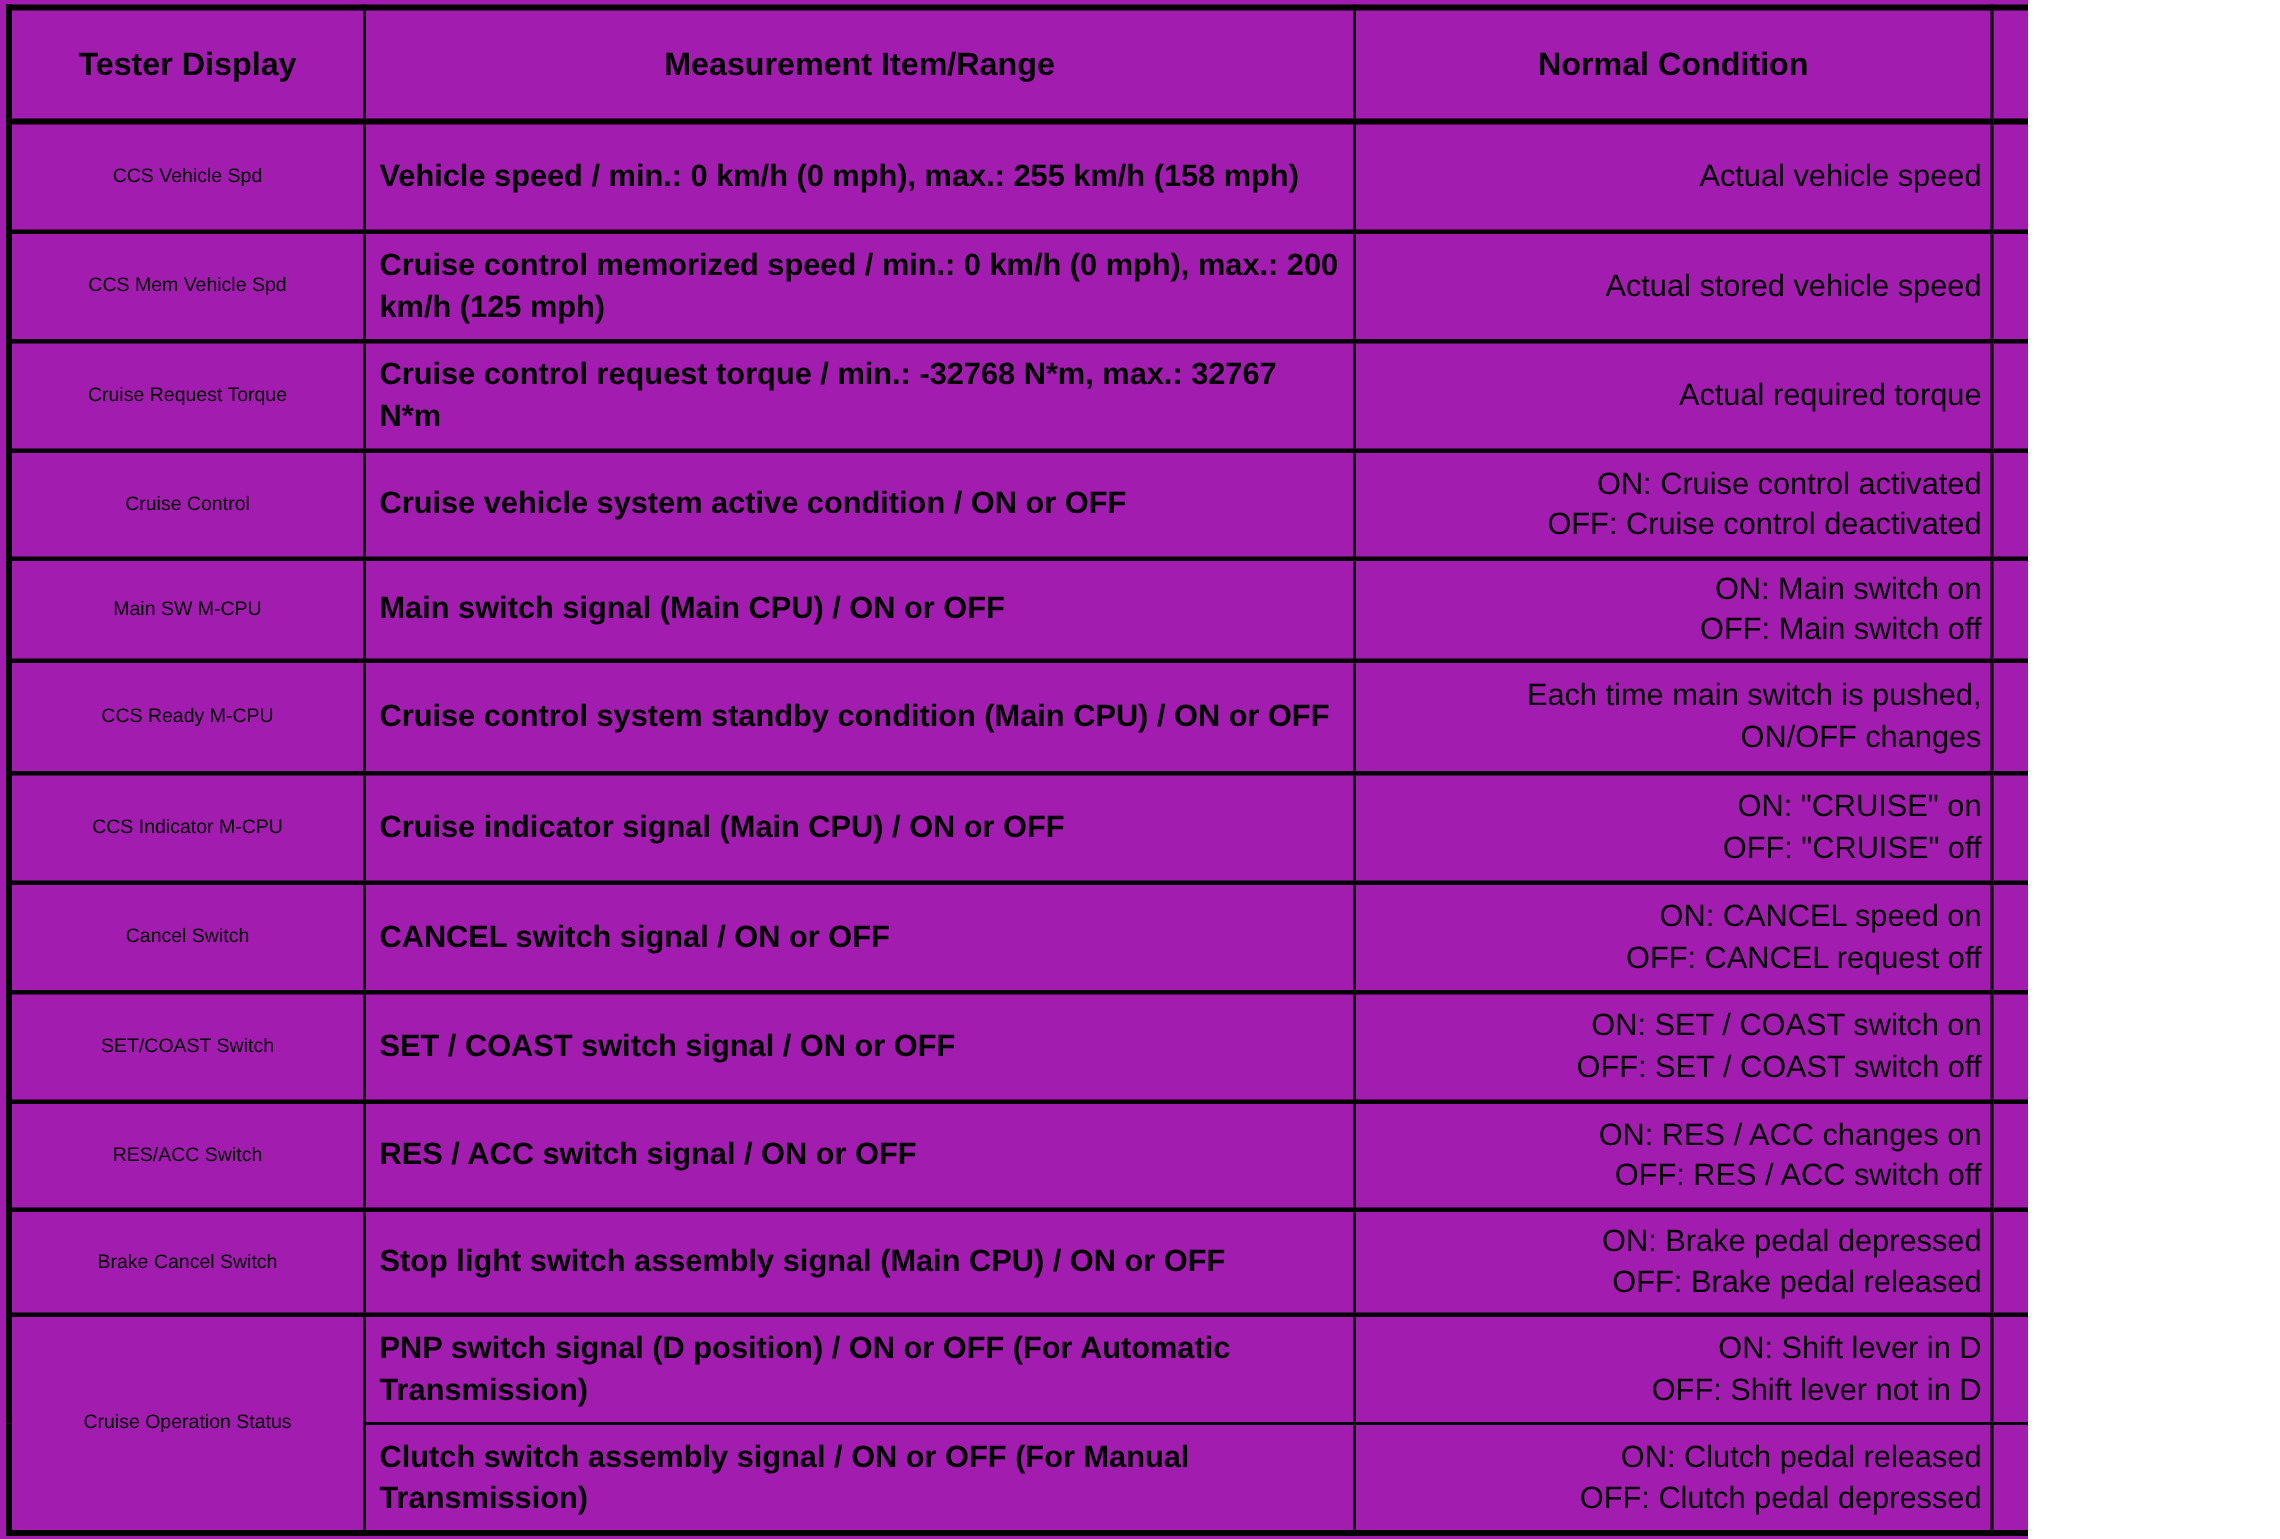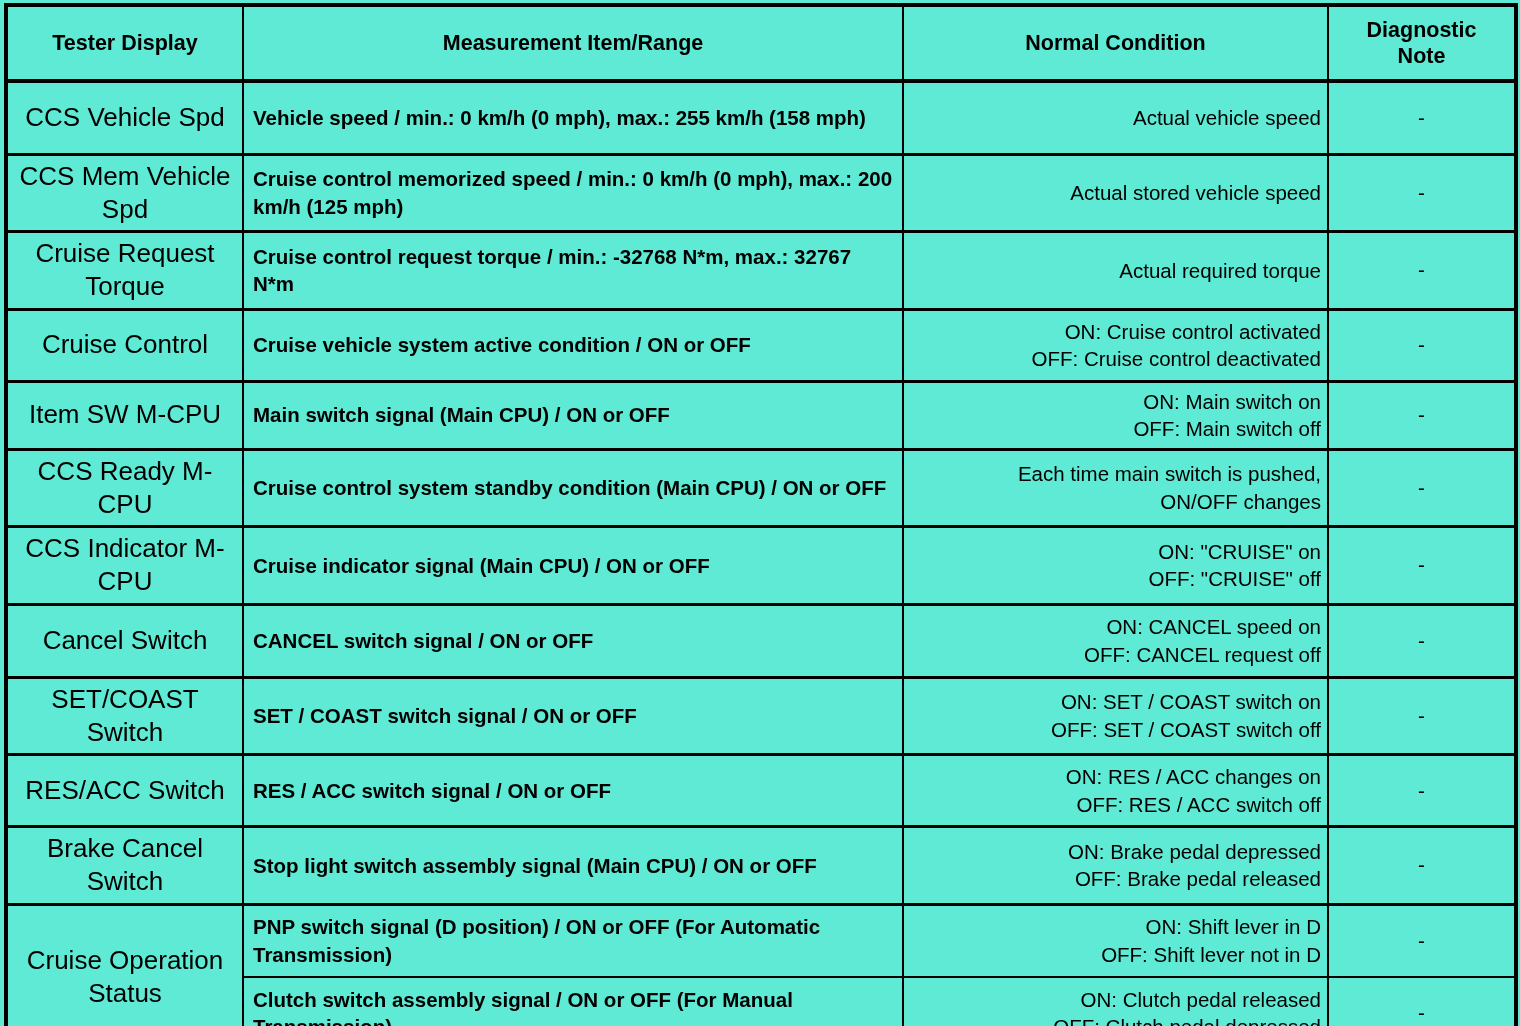--- a/index.html
+++ b/index.html
@@ -7,23 +7,23 @@
     padding: 0;
     background: #ffffff;
   }
   body {
     font-family: "Liberation Sans", sans-serif;
     color: #000000;
     -webkit-font-smoothing: none;
   }
   #page {
     position: relative;
-    width: 1520px;
+    width: 1352px;
     height: 1026px;
-    background: #5eead4;
+    background: #a21caf;
     overflow: hidden;
     box-sizing: border-box;
   }
   table.spec-table {
     border-collapse: collapse;
     table-layout: fixed;
     width: 1510px;
     margin: 3px 0 0 4px;
     border: 4px solid #000000;
   }
@@ -43,21 +43,21 @@
     font-weight: bold;
     font-size: 21.5px;
     line-height: 1.22;
     text-align: center;
     padding: 9px 6px;
     height: 76px;
   }
   
   td.tester {
     text-align: center;
-    font-size: 26px;
+    font-size: 13px;
     line-height: 1.28;
     padding: 4px 4px;
   }
   td.measure {
     text-align: left;
     font-size: 20.5px;
     line-height: 1.34;
     padding: 4px 6px 4px 9px;
     font-weight: bold;
   }
@@ -131,21 +131,21 @@
         <td class="tester">Cruise Control</td>
         <td class="measure">Cruise vehicle system active condition / ON or OFF</td>
         <td class="normal">
           <span>ON: Cruise control activated</span>
           <span class="line2">OFF: Cruise control deactivated</span>
         </td>
         <td class="note">-</td>
       </tr>
 
       <tr class="grp" style="height:68px">
-        <td class="tester">Item SW M-CPU</td>
+        <td class="tester">Main SW M-CPU</td>
         <td class="measure">Main switch signal (Main CPU) / ON or OFF</td>
         <td class="normal">
           <span>ON: Main switch on</span>
           <span class="line2">OFF: Main switch off</span>
         </td>
         <td class="note">-</td>
       </tr>
 
       <tr class="grp" style="height:75px">
         <td class="tester">CCS Ready M-CPU</td>

